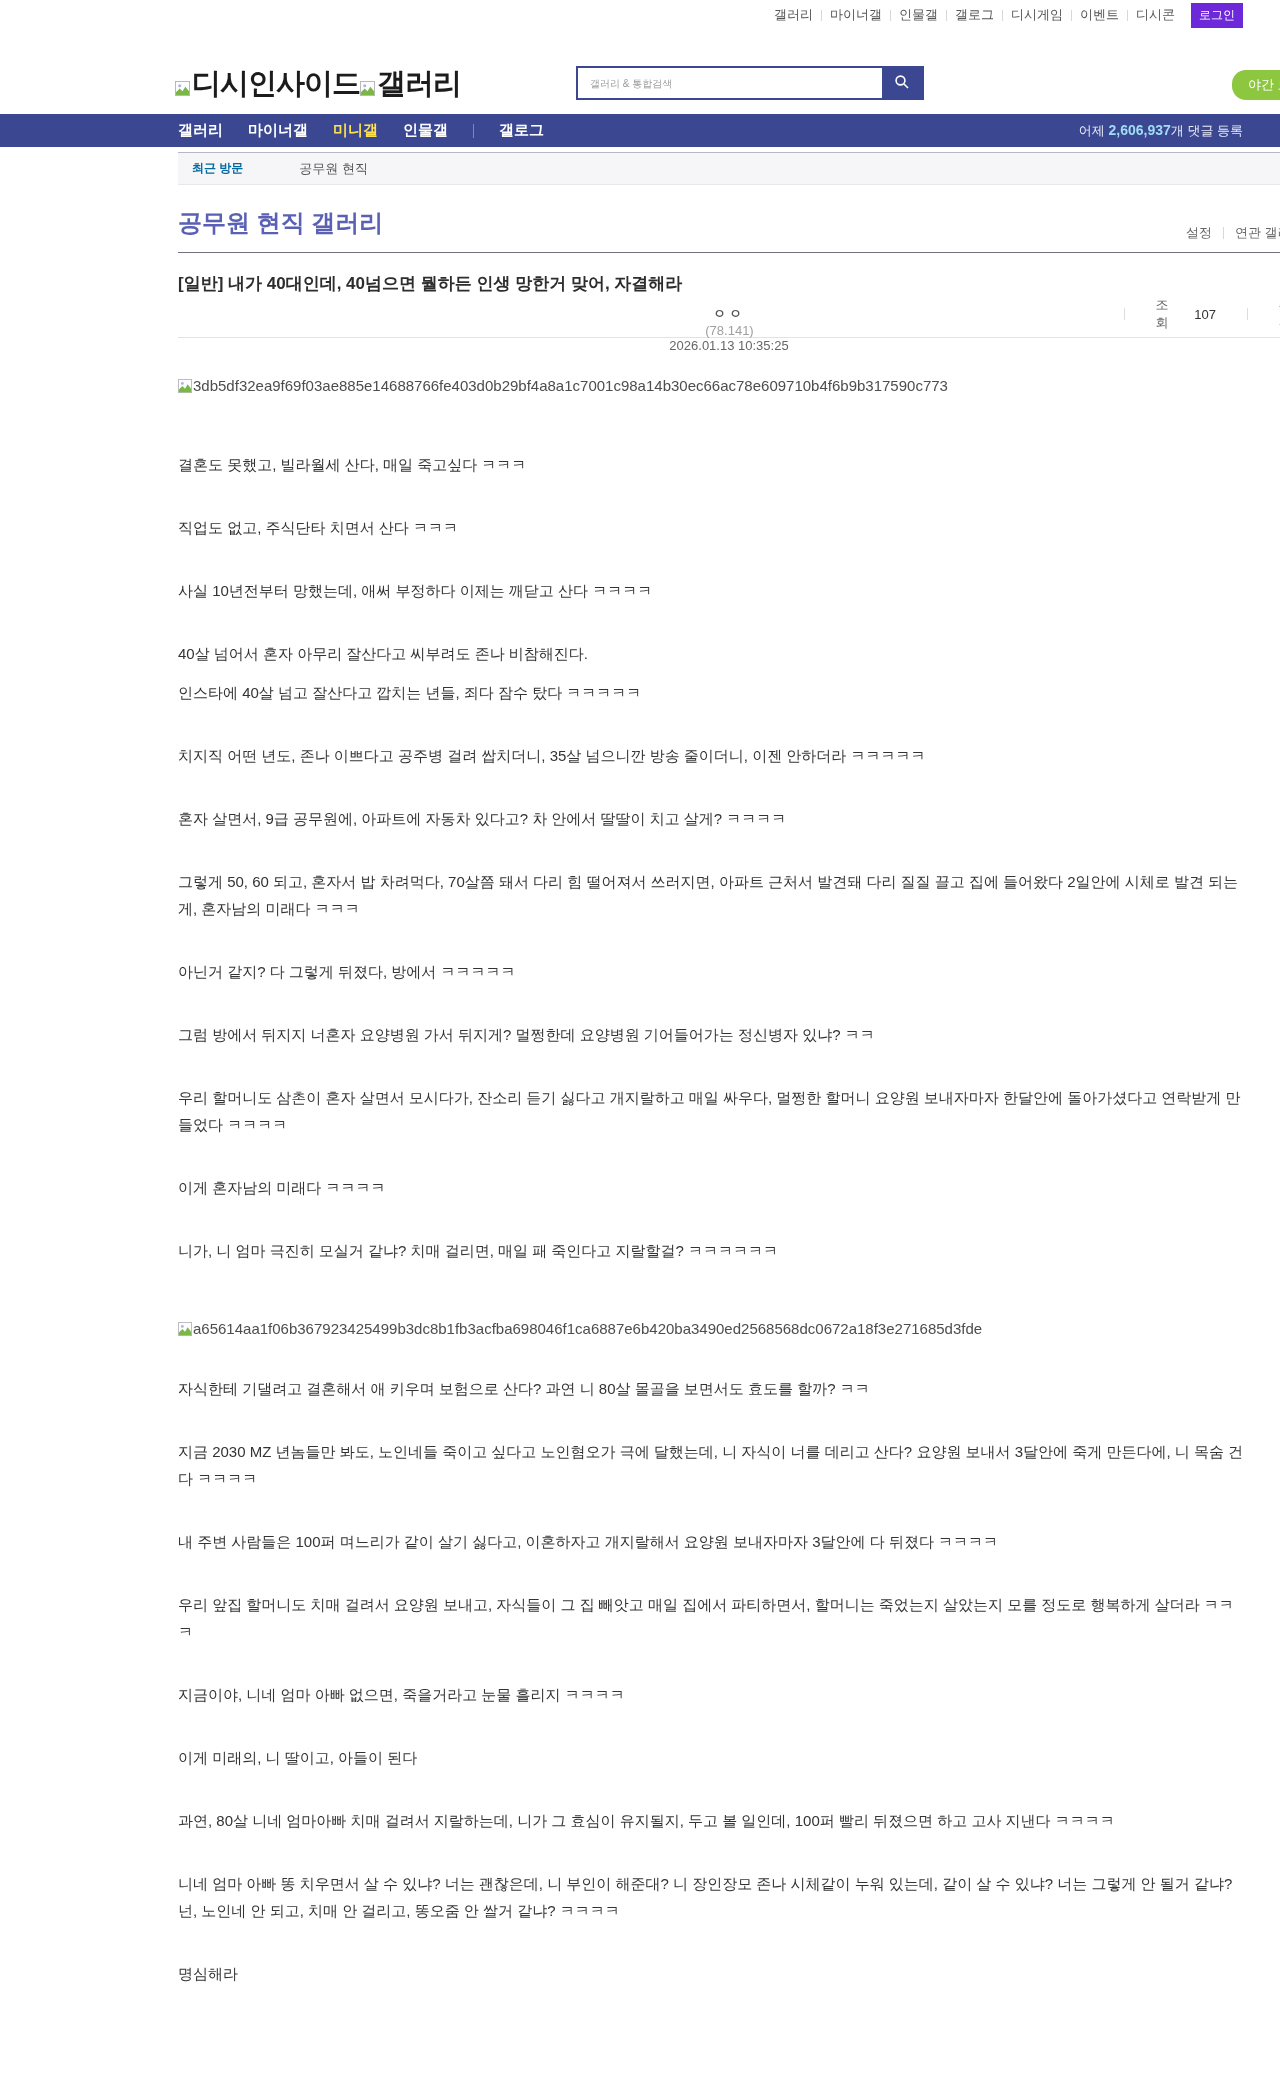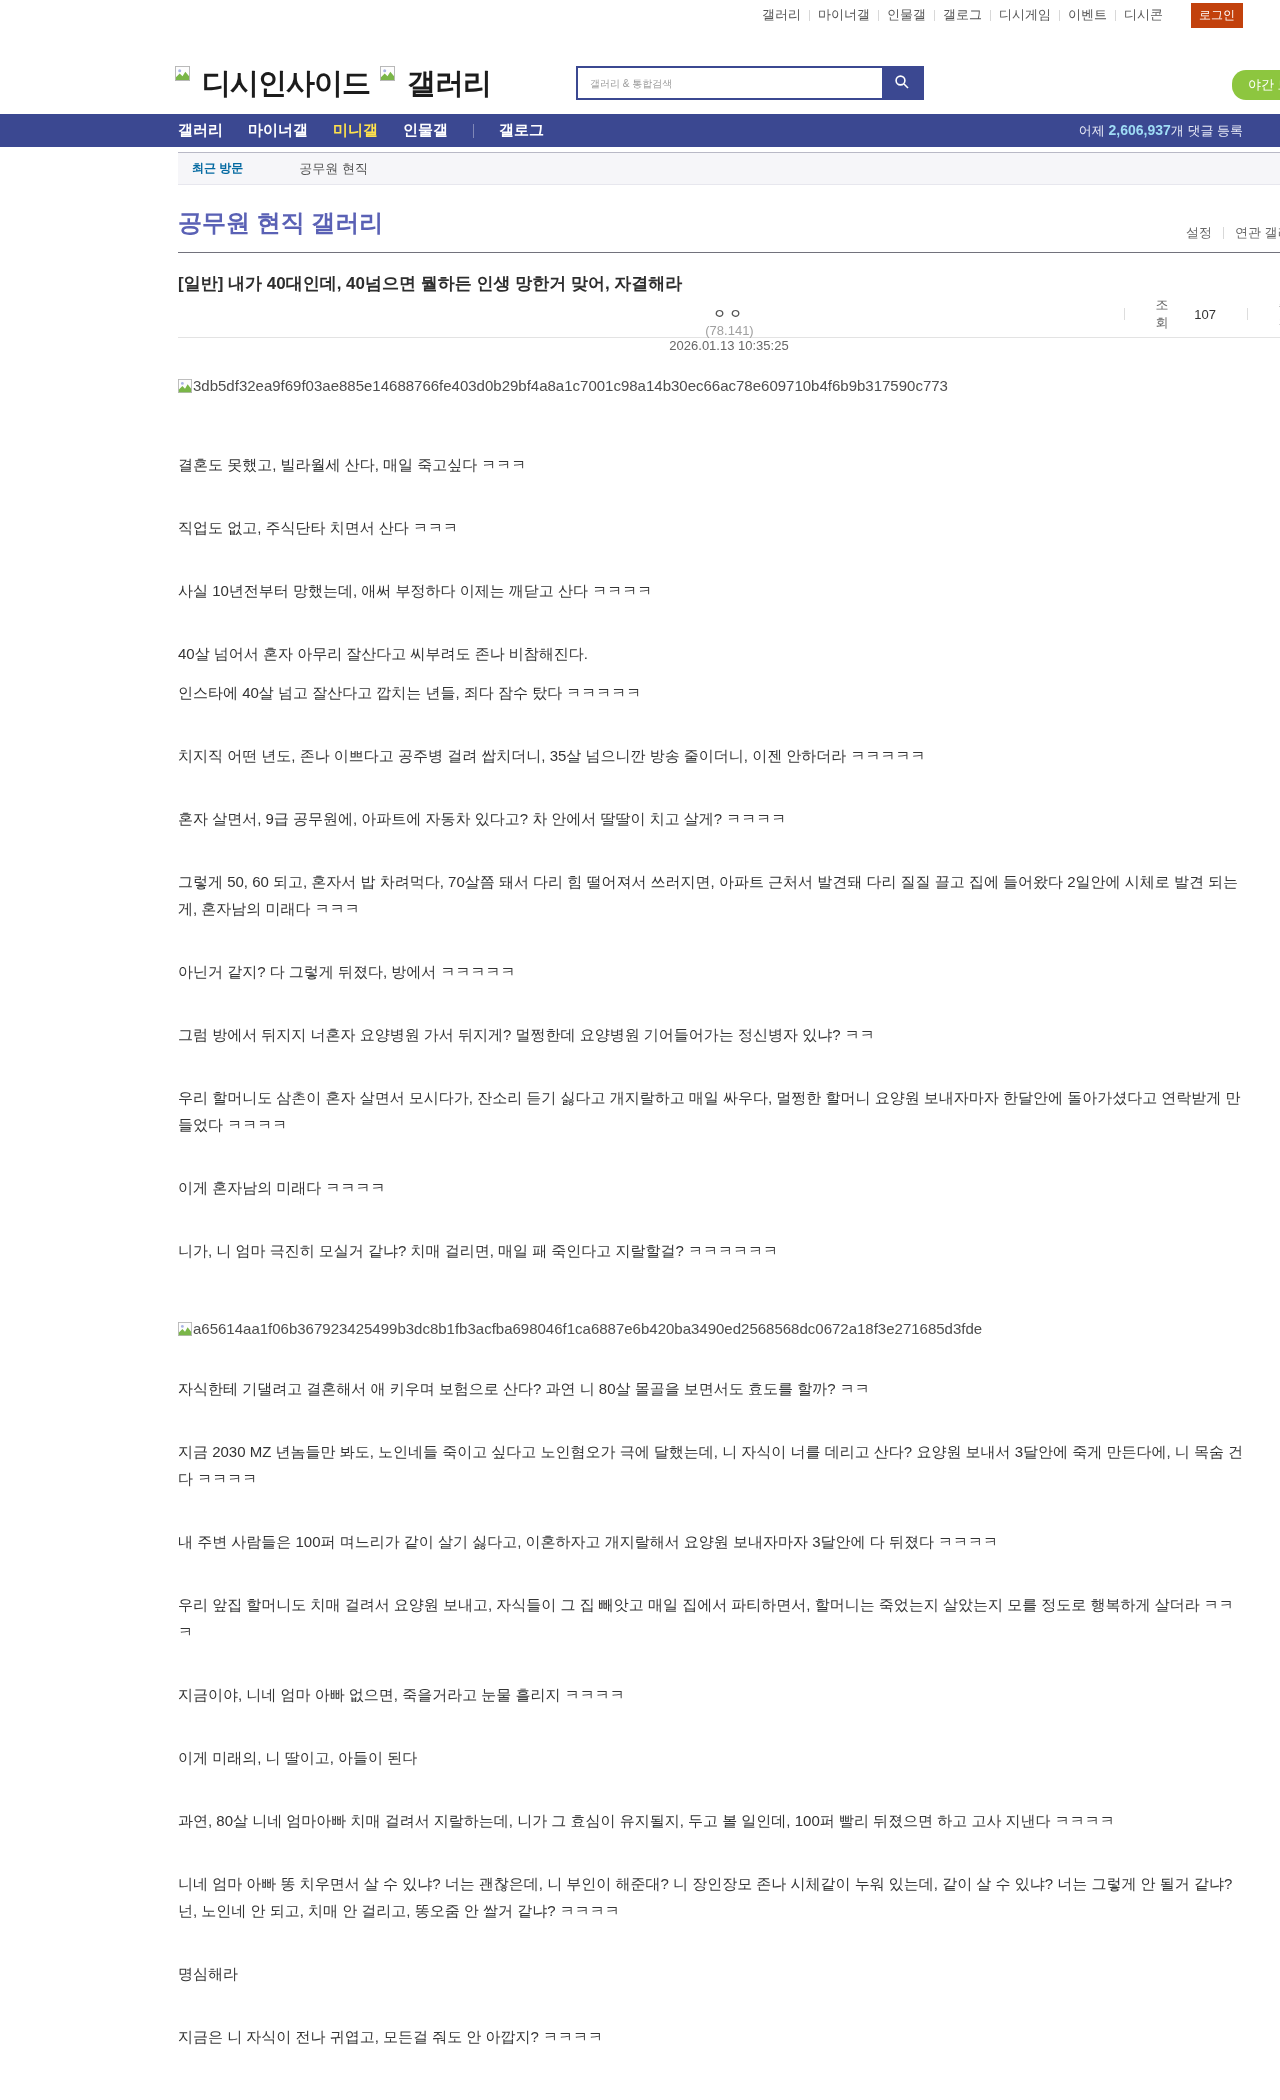--- a/index.html
+++ b/index.html
@@ -5,24 +5,24 @@
   * { margin:0; padding:0; box-sizing:border-box; }
   html,body { background:#fff; }
   .page {
     position:relative; width:1280px; height:2100px; overflow:hidden;
     background:#fff; font-family:"Liberation Sans","DejaVu Sans",sans-serif; color:#333;
   }
   
   .topbar { height:30px; display:flex; align-items:center; justify-content:flex-end; padding-right:37px; }
   .tb-link { font-size:13px; color:#555; text-decoration:none; cursor:pointer; }
   .tb-sep { display:inline-block; width:1px; height:11px; background:#d8d8d8; margin:0 8px; }
-  .login-btn { margin-left:28px; background:#c2410c; color:#fff; font-size:12px; padding:4px 8px; cursor:pointer; }
+  .login-btn { margin-left:16px; background:#6d28d9; color:#fff; font-size:12px; padding:4px 8px; cursor:pointer; }
   
   .header { position:relative; height:84px; }
-  .logo { position:absolute; left:175px; top:36px; display:flex; align-items:flex-start; cursor:pointer;gap:10px; }
+  .logo { position:absolute; left:175px; top:36px; display:flex; align-items:flex-end; cursor:pointer; }
   .logo-word { font-size:29px; font-weight:bold; color:#1c1c1c; letter-spacing:-1px; line-height:34px; }
   .bimg { display:inline-block; vertical-align:top; margin:0 2px 0 0; }
   .search { position:absolute; left:576px; top:36px; width:348px; height:34px; display:flex; border:2px solid #3b4891; }
   .search input { flex:1; border:none; outline:none; font-size:10px; padding:0 12px; color:#333; font-family:inherit; }
   .search input::placeholder { color:#9a9a9a; }
   .search-btn { width:40px; background:#3b4891; border:none; display:flex; align-items:center; justify-content:center; cursor:pointer; }
   .night-pill { position:absolute; left:1232px; top:40px; background:#8dc63f; color:#fff; font-size:13px;
     padding:6px 16px; border-radius:14px; white-space:nowrap; cursor:pointer; }
   
   .nav { position:relative; height:33px; background:#3b4891; display:flex; align-items:center; padding-left:178px; }
@@ -192,16 +192,15 @@
           </svg></span><span class="hash">a65614aa1f06b367923425499b3dc8b1fb3acfba698046f1ca6887e6b420ba3490ed2568568dc0672a18f3e271685d3fde</span></div>
       <div class="para normal">자식한테 기댈려고 결혼해서 애 키우며 보험으로 산다? 과연 니 80살 몰골을 보면서도 효도를 할까? ㅋㅋ</div>
       <div class="para normal">지금 2030 MZ 년놈들만 봐도, 노인네들 죽이고 싶다고 노인혐오가 극에 달했는데, 니 자식이 너를 데리고 산다? 요양원 보내서 3달안에 죽게 만든다에, 니 목숨 건다 ㅋㅋㅋㅋ</div>
       <div class="para normal">내 주변 사람들은 100퍼 며느리가 같이 살기 싫다고, 이혼하자고 개지랄해서 요양원 보내자마자 3달안에 다 뒤졌다 ㅋㅋㅋㅋ</div>
       <div class="para normal">우리 앞집 할머니도 치매 걸려서 요양원 보내고, 자식들이 그 집 빼앗고 매일 집에서 파티하면서, 할머니는 죽었는지 살았는지 모를 정도로 행복하게 살더라 ㅋㅋㅋ</div>
       <div class="para normal">지금이야, 니네 엄마 아빠 없으면, 죽을거라고 눈물 흘리지 ㅋㅋㅋㅋ</div>
       <div class="para normal">이게 미래의, 니 딸이고, 아들이 된다</div>
       <div class="para normal">과연, 80살 니네 엄마아빠 치매 걸려서 지랄하는데, 니가 그 효심이 유지될지, 두고 볼 일인데, 100퍼 빨리 뒤졌으면 하고 고사 지낸다 ㅋㅋㅋㅋ</div>
       <div class="para normal">니네 엄마 아빠 똥 치우면서 살 수 있냐? 너는 괜찮은데, 니 부인이 해준대? 니 장인장모 존나 시체같이 누워 있는데, 같이 살 수 있냐? 너는 그렇게 안 될거 같냐? 넌, 노인네 안 되고, 치매 안 걸리고, 똥오줌 안 쌀거 같냐? ㅋㅋㅋㅋ</div>
       <div class="para normal">명심해라</div>
-      <div class="para normal">지금은 니 자식이 전나 귀엽고, 모든걸 줘도 안 아깝지? ㅋㅋㅋㅋ</div>
     </div>
 
 </div>
 
 </body></html>

